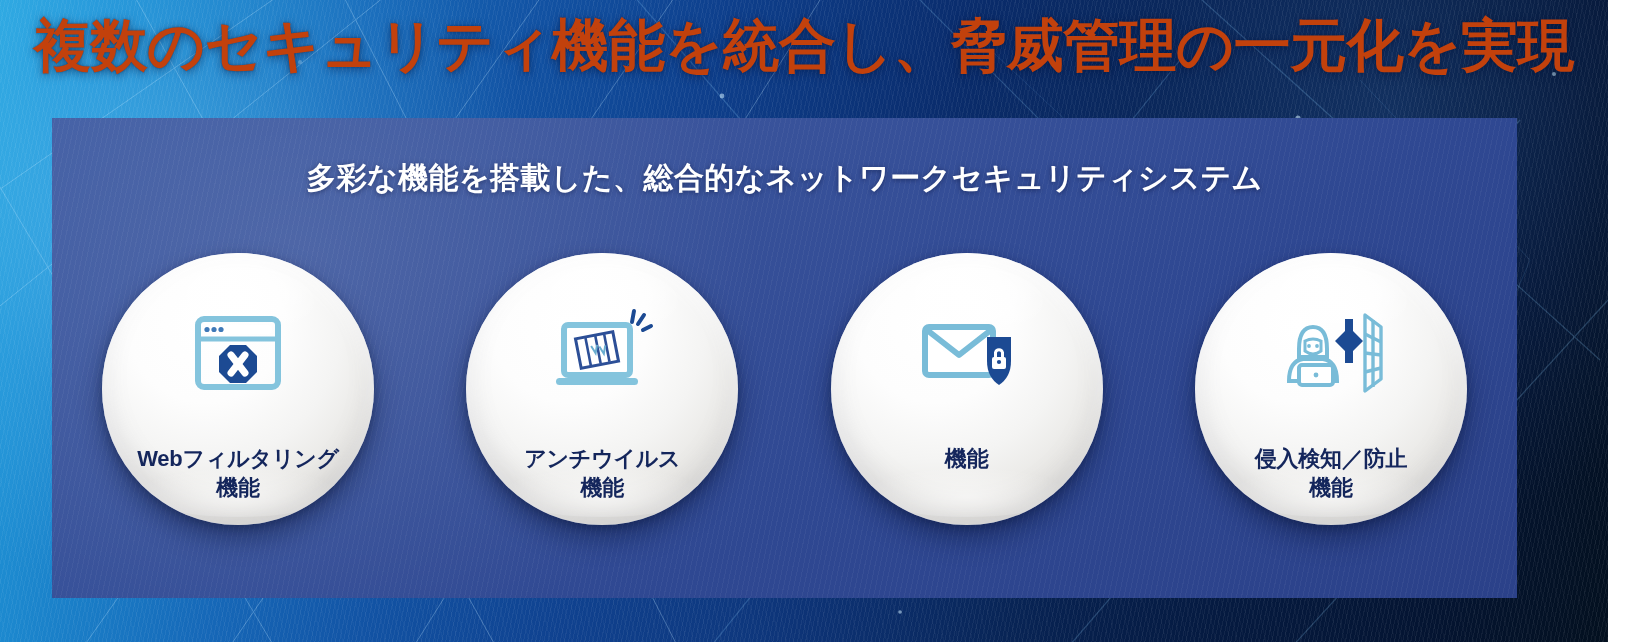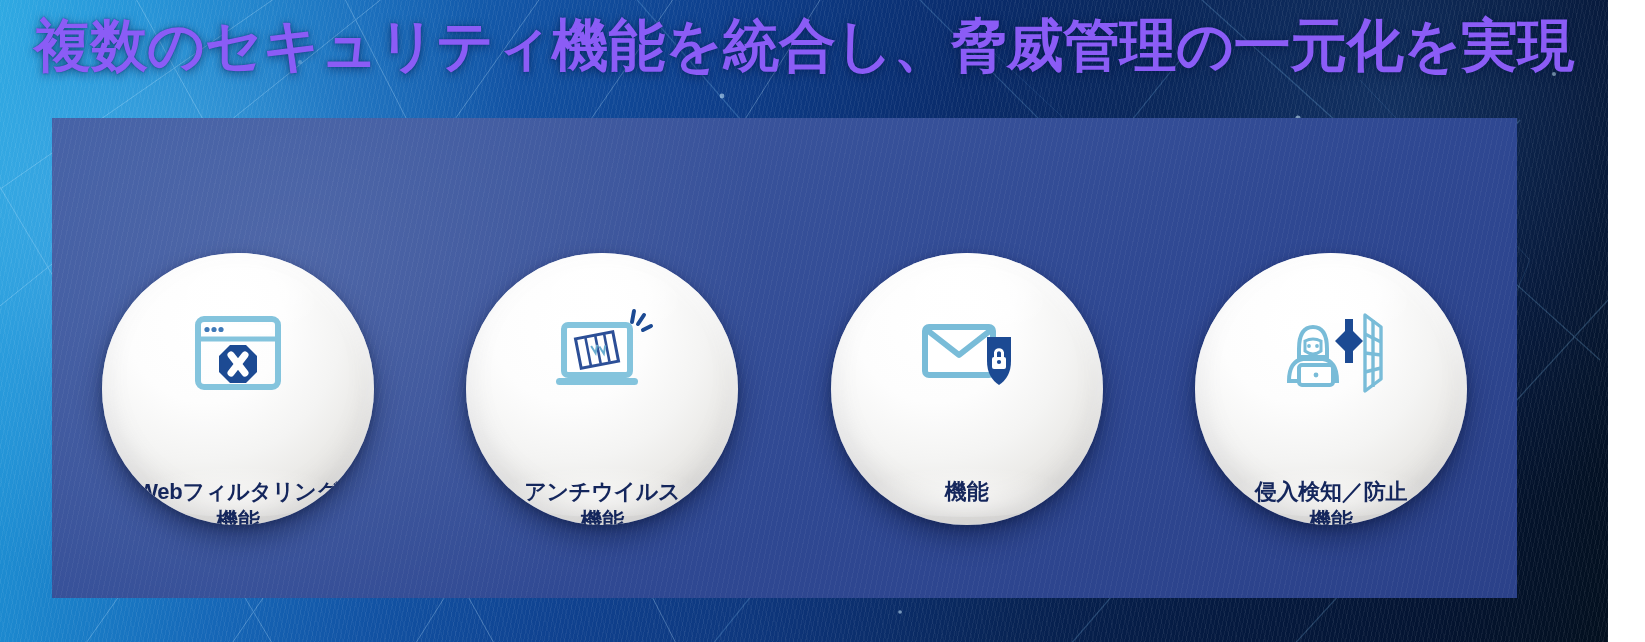--- a/index.html
+++ b/index.html
@@ -100,21 +100,21 @@
     width: 37px; height: 642px;
     background: #ffffff;
   }
 
   
   .headline {
     position: absolute;
     left: 0; top: 8px;
     width: 1608px;
     text-align: center;
-    color: #8b5cf6;
+    color: #c2410c;
     font-size: 57px;
     font-weight: 700;
     letter-spacing: -0.5px;
     line-height: 1.32;
     white-space: nowrap;
     text-shadow: 0 2px 10px rgba(0,20,60,0.55), 0 0 2px rgba(0,30,80,0.5);
   }
 
   
   .panel {
@@ -178,21 +178,20 @@
     box-shadow:
       0 14px 26px rgba(6,16,48,0.40),
       0 3px 8px rgba(6,16,48,0.30),
       inset 0 -14px 26px rgba(120,120,130,0.16),
       inset 0 10px 18px rgba(255,255,255,0.85);
     display: flex;
     flex-direction: column;
     align-items: center;
     justify-content: flex-start;
     overflow: hidden;
-    gap: 33px;
   }
 
   
   .feature::before {
     content: "";
     position: absolute;
     left: 22%;
     top: 5%;
     width: 56%;
     height: 26%;
@@ -296,20 +295,21 @@
   </div>
 
   <div class="right-white"></div>
 
   <div class="headline">複数のセキュリティ機能を統合し、脅威管理の一元化を実現</div>
 
   <div class="panel">
     <div class="panel-sheen"></div>
     <div class="panel-stripes"></div>
 
+    <div class="panel-title">多彩な機能を搭載した、総合的なネットワークセキュリティシステム</div>
 
     <div class="circle-row">
 
       <div class="feature">
         <div class="feature-icon">
           <svg width="104" height="96" viewBox="0 0 104 96">
 
             <rect x="12" y="14" width="80" height="68" rx="6" ry="6" fill="none" stroke="#84c4dd" stroke-width="6"></rect>
 
             <line x1="15" y1="34" x2="89" y2="34" stroke="#84c4dd" stroke-width="5"></line>

